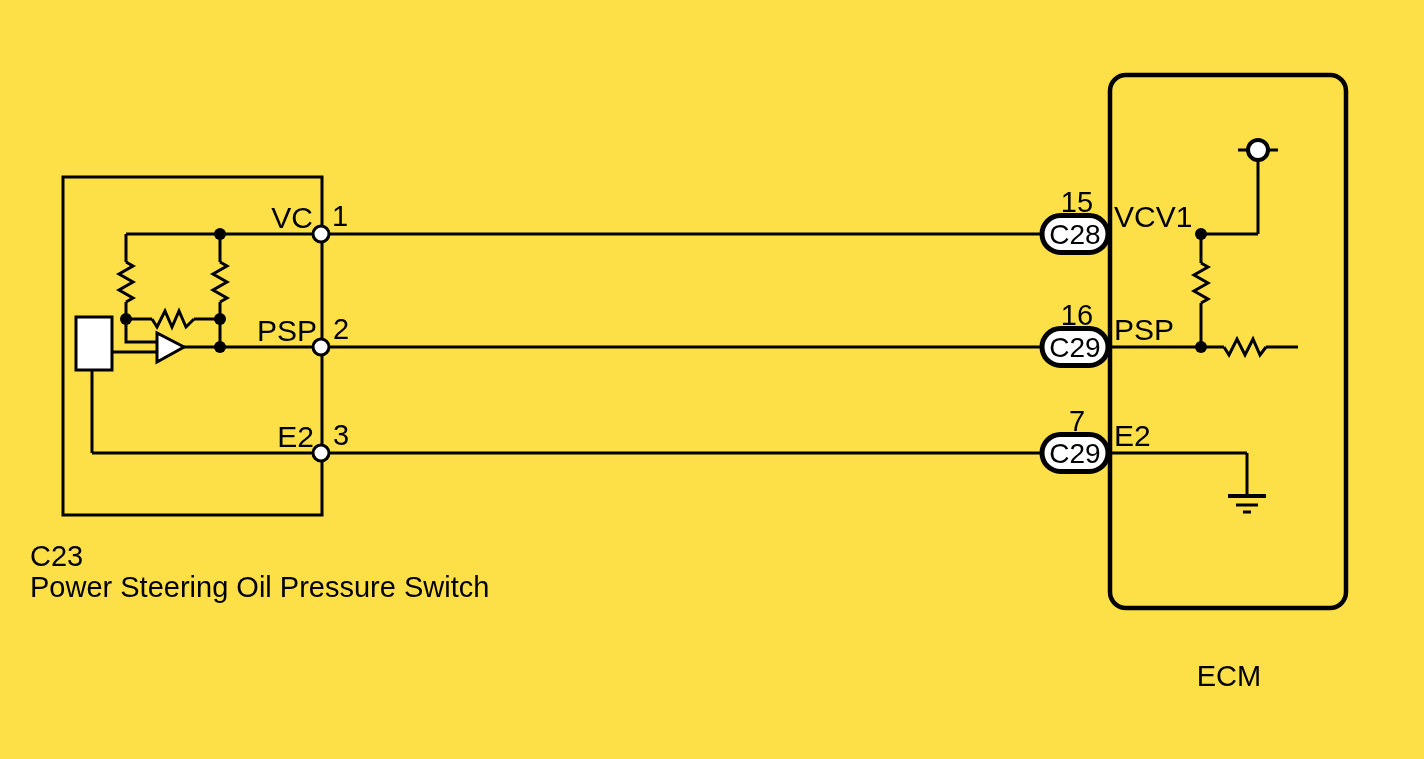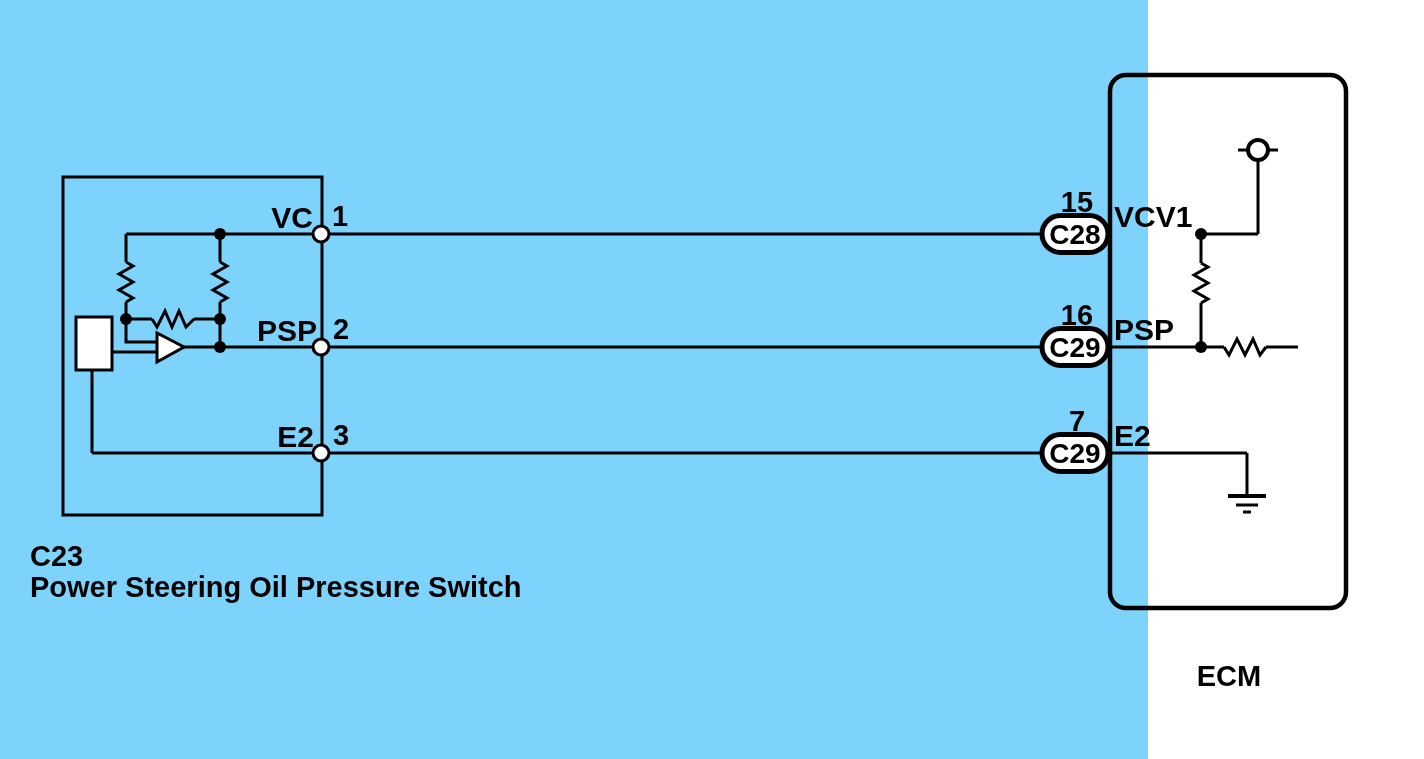--- a/index.html
+++ b/index.html
@@ -2,25 +2,24 @@
 <html><head>
 <meta charset="utf-8">
 <style>
   html, body {
     margin: 0;
     padding: 0;
     background: #ffffff;
   }
   .stage {
     position: relative;
-    width: 1148px;
+    width: 1424px;
     height: 759px;
-    background: #7dd3fc;
+    background: #fde047;
     font-family: "Liberation Sans", sans-serif;
-    font-weight: bold;
   }
   svg text {
     font-family: "Liberation Sans", sans-serif;
     fill: #000000;
   }
   .lbl   { font-size: 30px; }
   .pin   { font-size: 29px; }
   .oval-txt { font-size: 28px; }
   .caption  { font-size: 29px; }
 </style>

